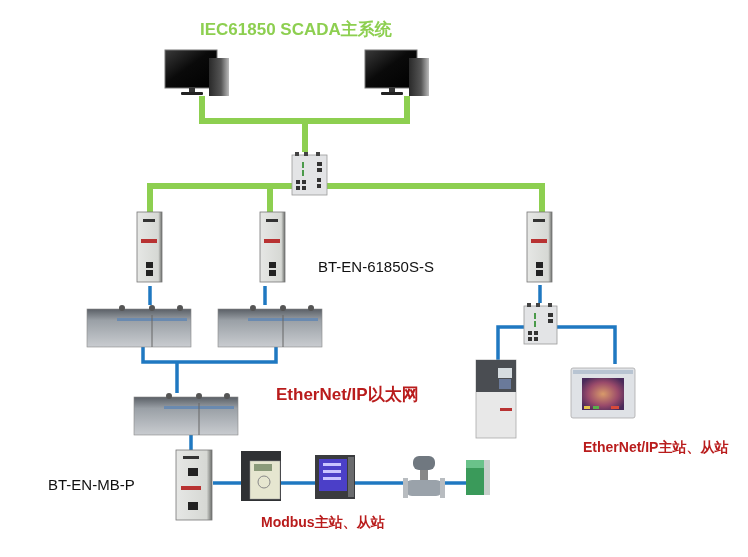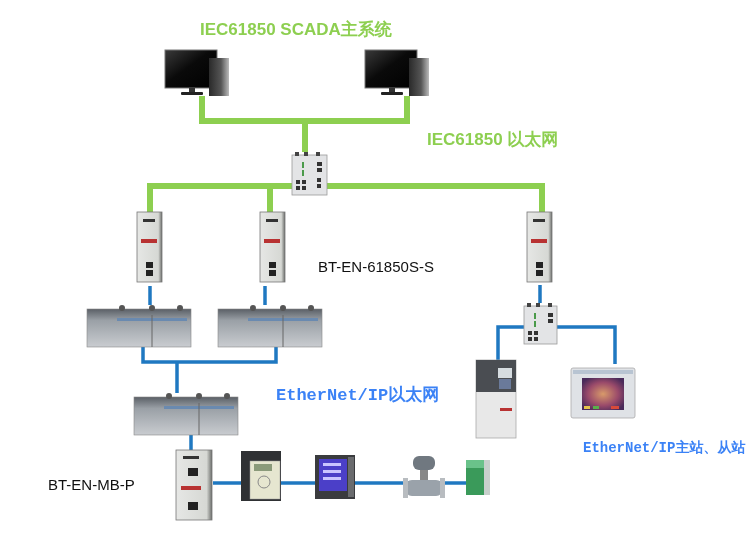--- a/index.html
+++ b/index.html
@@ -1,20 +1,20 @@
 <!DOCTYPE html>
 <html><head>
 <meta charset="utf-8">
 <style>
   html, body { margin: 0; padding: 0; background: #ffffff; }
   body { width: 748px; height: 557px; position: relative; overflow: hidden; font-family: "DejaVu Sans", sans-serif; }
   #stage { position: absolute; left: 0; top: 0; width: 626px; height: 557px; }
   .lbl { position: absolute; white-space: nowrap; }
   .green-title { color: #8dcf50; font-weight: bold; font-family: "Liberation Sans", sans-serif; }
-  .blue-title { color: #3b82f6; font-weight: bold; font-family: Liberation Mono, monospace; }
+  .blue-title { color: #b91c1c; font-weight: bold; font-family: Liberation Sans, sans-serif; }
   .black-label { color: #111; font-family: "Liberation Sans", sans-serif; }
 </style>
 </head>
 <body>
 
 <div id="stage">
 <svg width="748" height="557" viewBox="0 0 748 557" xmlns="http://www.w3.org/2000/svg">
   <defs>
     <linearGradient id="screenGrad" x1="0" y1="0" x2="1" y2="1">
       <stop offset="0" stop-color="#3a3a3a"></stop>
@@ -201,18 +201,18 @@
   </g>
   <g transform="translate(466,460)">
     <rect x="0" y="0" width="22" height="35" fill="#3a9a5a"></rect>
     <rect x="0" y="0" width="22" height="8" fill="#6ac28a"></rect>
     <rect x="18" y="0" width="6" height="35" fill="#c8d0cc"></rect>
   </g>
 </svg>
 
 
 <div class="lbl green-title" style="left:200px; top:18px; font-size:17px;">IEC61850 SCADA主系统</div>
-<div class="lbl green-title" style="left:427px; top:128px; font-size:17px;">IEC61850 以太网</div>
 <div class="lbl black-label" style="left:318px; top:258px; font-size:15px;">BT-EN-61850S-S</div>
 <div class="lbl blue-title" style="left:276px; top:383px; font-size:17px;">EtherNet/IP以太网</div>
 <div class="lbl blue-title" style="left:551px; top:439px; font-size:14px;margin-left:32px;">EtherNet/IP主站、从站</div>
 <div class="lbl black-label" style="left:48px; top:476px; font-size:15px;">BT-EN-MB-P</div>
+<div class="lbl blue-title" style="left:261px; top:514px; font-size:14px;">Modbus主站、从站</div>
 </div>
 
 </body></html>

